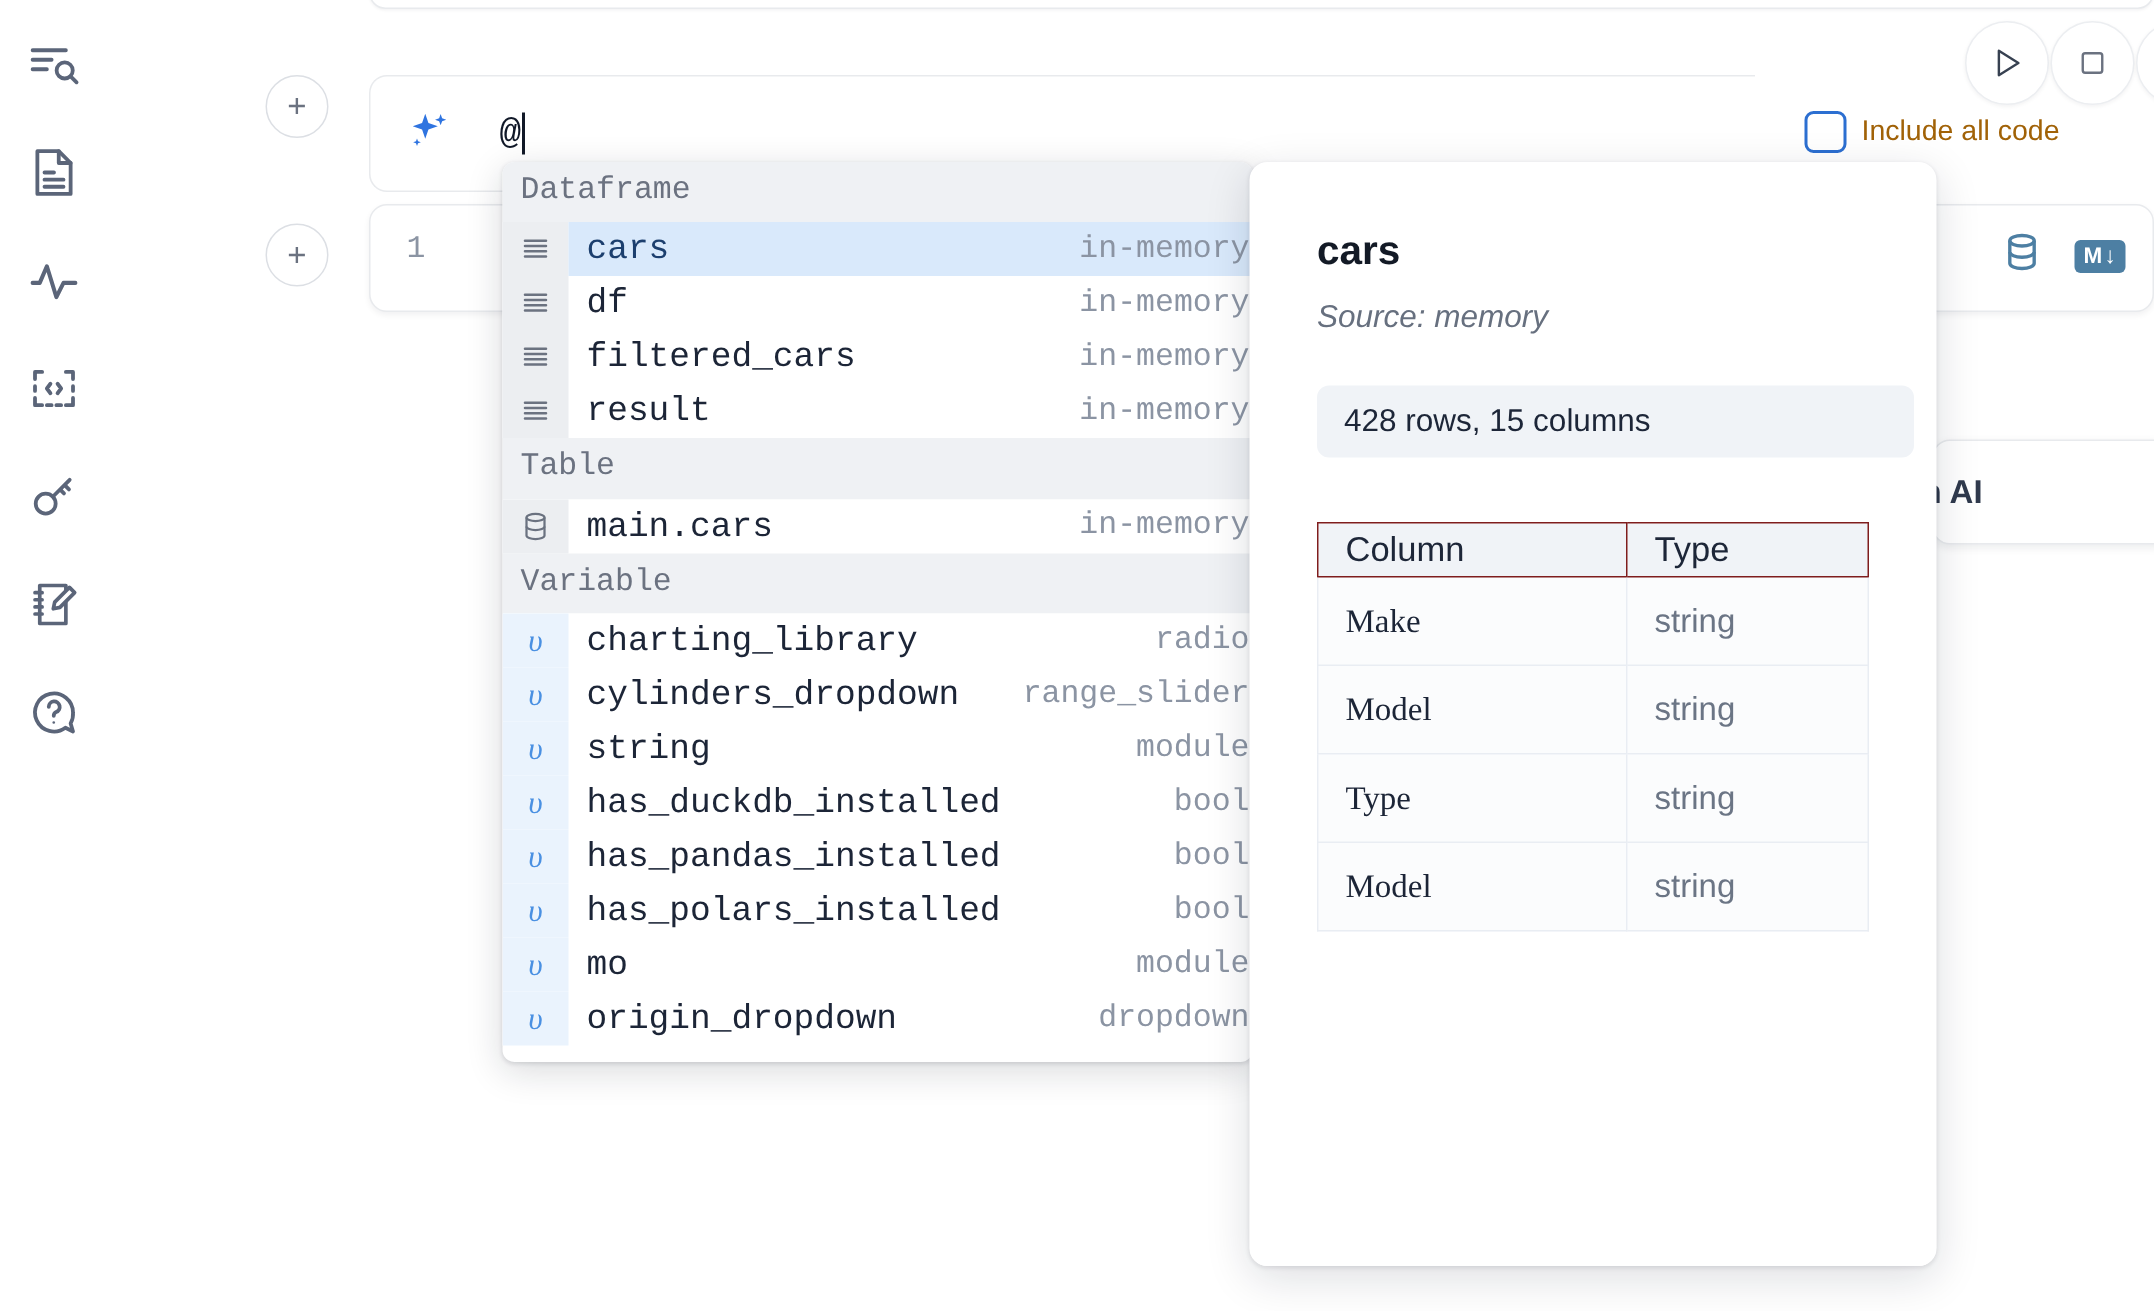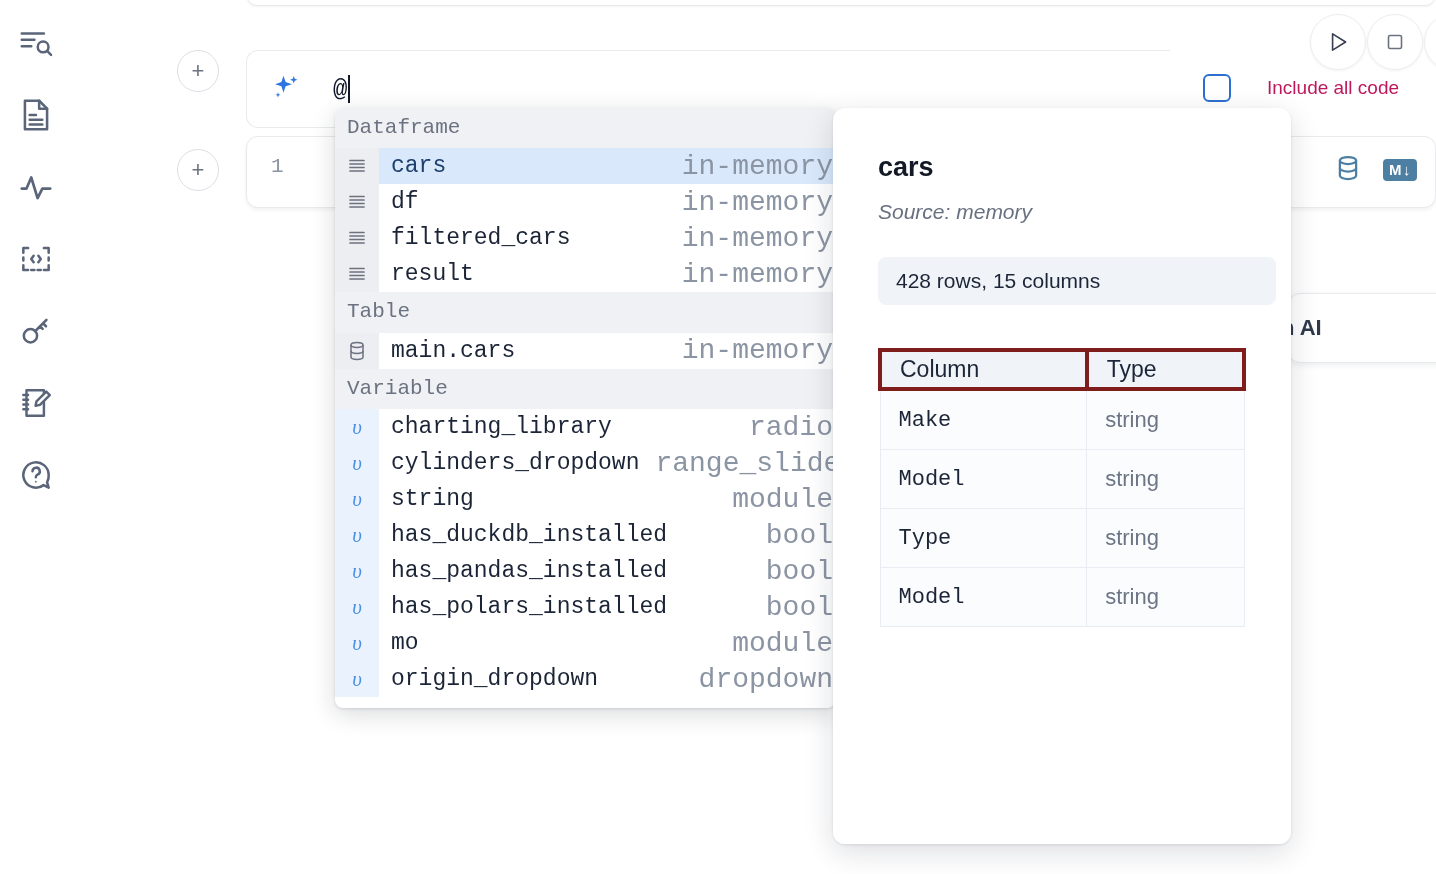--- a/index.html
+++ b/index.html
@@ -76,21 +76,21 @@
   .extra-btn{ left: 1424px; top: 14px; }
 
   .include-row {
     position: absolute; left: 1203px; top: 74px;
     display: flex; align-items: center; gap: 10px;
   }
   .cb {
     width: 28px; height: 28px; border: 2px solid #2c6fd1; border-radius: 6px;
     background: #fff; cursor: pointer;
   }
-  .include-label { font-size: 19px; color: #be185d; white-space: nowrap; margin-left: 26px; }
+  .include-label { font-size: 19px; color: #a16207; white-space: nowrap; }
 
   
   .code-cell {
     position: absolute; left: 246px; top: 136px; width: 1190px; height: 72px;
     background: #fff; border: 1px solid #e8eaed; border-radius: 12px;
     box-shadow: 0 2px 4px rgba(16,24,40,.06);
   }
   .code-cell .ln {
     position: absolute; left: 24px; top: 18px;
     font-family: "Liberation Mono", monospace; font-size: 21px; color: #8b94a3;
@@ -149,21 +149,21 @@
   .ac-label-wrap {
     flex: 1; height: 36px; display: flex; align-items: center;
     justify-content: space-between; padding: 0 2px 0 12px;
     overflow: hidden;
   }
   .ac-name {
     font-size: 23px; color: #1c2537; white-space: nowrap;
   }
   .ac-item.sel .ac-name { color: #1c3f6e; }
   .ac-kind {
-    font-size: 28px; color: #8b94a3; white-space: nowrap;
+    font-size: 21px; color: #8b94a3; white-space: nowrap;
     padding-left: 16px;
   }
   .var-glyph { font-style: italic; font-size: 21px; font-family: "Liberation Serif", serif; }
 
   
   .details {
     position: absolute; left: 833px; top: 108px; width: 458px; height: 736px;
     background: #fff; border-radius: 12px;
     box-shadow: 0 8px 30px rgba(16,24,40,.14), 0 1px 3px rgba(16,24,40,.10);
     overflow: hidden; z-index: 40;
@@ -180,30 +180,30 @@
     position: absolute; left: 45px; top: 149px; width: 398px; height: 48px;
     background: #f0f3f7; border-radius: 8px;
     display: flex; align-items: center; padding-left: 18px;
     font-size: 21px; color: #1d2638;
   }
   .det-table {
     position: absolute; left: 45px; top: 240px; width: 368px;
     border-collapse: collapse;
   }
   .det-table th {
-    background: #f0f3f7; border: 4px solid #7f1d1d;
+    background: #f0f3f7; border: 1px solid #7f1d1d;
     text-align: left; padding: 4px 18px;
     font-size: 23px; font-weight: normal; color: #1d2638;
   }
   .det-table td {
     border: 1px solid #e9edf3; padding: 16px 18px;
     font-size: 22px; background: #fbfcfd;
   }
   .det-table td.col {
-    font-family: Liberation Mono, monospace; color: #1c2537;
+    font-family: Liberation Serif, serif; color: #1c2537;
   }
   .det-table td.typ { color: #6b7585; }
   .det-fade {
     position: absolute; left: 0; right: 0; bottom: 0; height: 70px;
     background: linear-gradient(to bottom, rgba(255,255,255,0), #fff 55%);
   }
 </style>
 </head>
 <body>
 

